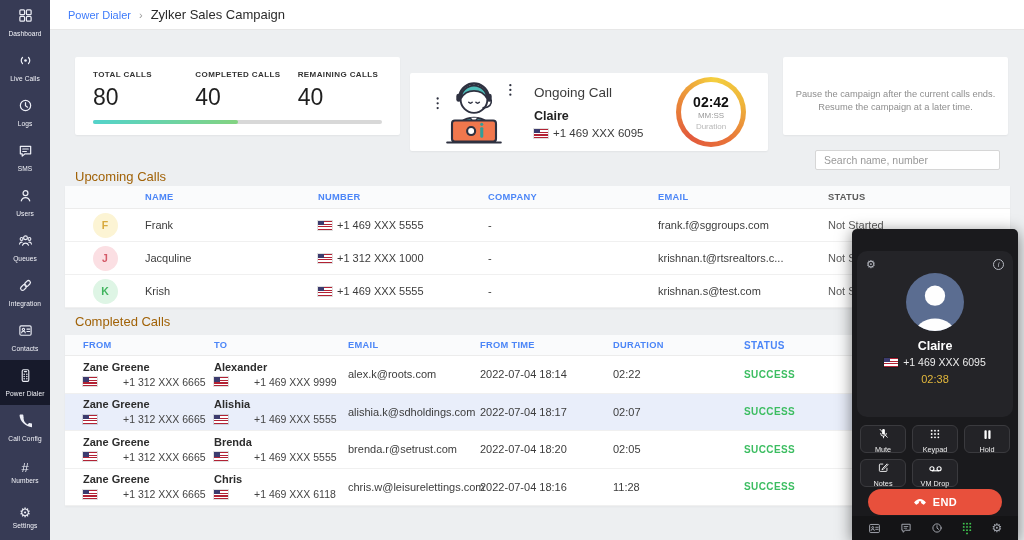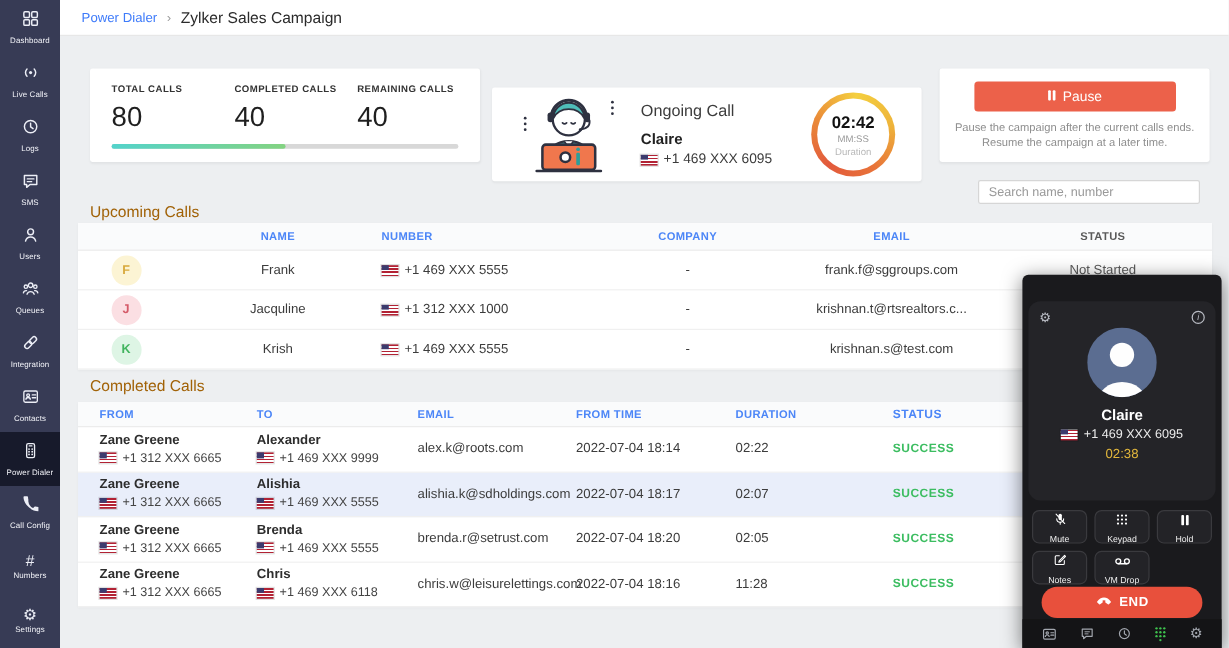--- a/index.html
+++ b/index.html
@@ -35,50 +35,50 @@
   .ongoing-name { font-size:12.5px; font-weight:bold; color:#222; margin-top:9px; }
   .ongoing-number { font-size:11.5px; color:#3a3a3a; margin-top:4px; display:flex; align-items:center; }
   .timer-ring { margin-left:auto; margin-right:22px; width:70px; height:70px; border-radius:50%; background:conic-gradient(from 220deg,#e25a3c,#ea8a38,#f4cf3f,#eeb43a,#e87339,#e25a3c); display:flex; align-items:center; justify-content:center; }
   .timer-inner { width:60px; height:60px; border-radius:50%; background:#fff; display:flex; flex-direction:column; align-items:center; justify-content:center; }
   .timer-value { font-size:14px; font-weight:bold; color:#111; }
   .timer-unit { font-size:8px; color:#9a9a9a; margin-top:1px; }
   .timer-caption { font-size:8px; color:#b8b8b8; margin-top:2px; }
 
   #pause-card { left:783px; top:57px; width:225px; height:78px; text-align:center; padding-top:11px; }
   .pause-btn { width:168px; height:25px; background:#ec614a; color:#fff; border:none; border-radius:3px; font-size:11.5px; font-family:"Liberation Sans",sans-serif; cursor:pointer; display:inline-flex; align-items:center; justify-content:center; gap:6px; }
-  .pause-note { font-size:9.3px; color:#8e8e8e; line-height:1.4; margin-top:7px; }
+  .pause-note { font-size:9.3px; color:#8e8e8e; line-height:1.4; margin-top:20px; }
 
   
   .search-input { position:absolute; left:815px; top:150px; width:185px; height:20px; border:1px solid #d6d6d6; border-radius:2px; font-size:10.5px; padding:0 8px; color:#444; background:#fff; font-family:"Liberation Sans",sans-serif; }
   .search-input::placeholder { color:#999; }
 
   
   .section-title { position:absolute; left:75px; font-size:13px; color:#a16207; font-weight:500; }
   #upcoming-title { top:169px; }
   #completed-title { top:314px; }
   .table { position:absolute; left:65px; width:945px; background:#fff; box-shadow:0 1px 2px rgba(0,0,0,.04); }
-  #up-table { top:186px;text-align:center; }
+  #up-table { top:186px; }
   #comp-table { top:335px; }
   .thead { display:flex; align-items:center; background:#fafbfc; border-bottom:1px solid #ececec; color:#4c86f7; font-size:9.3px; font-weight:bold; letter-spacing:.3px; }
   #up-table .thead { height:23px; }
   #comp-table .thead { height:21px; }
   .trow { display:flex; align-items:center; border-bottom:1px solid #f0f0f0; color:#3c3c3c; font-size:11px; }
   #up-table .trow { height:33px; }
   #comp-table .trow { height:37.5px; }
   
   .uc-av { width:80px; display:flex; justify-content:center; }
   .uc-name { width:173px; } .uc-num { width:170px; display:flex; align-items:center; }
   .uc-co { width:170px; } .uc-em { width:170px; } .uc-st { flex:1; color:#5a5a5a; }
   .avatar-chip { width:25px; height:25px; border-radius:50%; display:flex; align-items:center; justify-content:center; font-size:10.5px; font-weight:bold; }
   
   .cc-from { width:149px; padding-left:18px; } .cc-to { width:134px; }
   .cc-em { width:132px; } .cc-start { width:133px; } .cc-dur { width:131px; }
   .cc-st { flex:1; font-weight:bold; font-size:10px; letter-spacing:.4px; color:#3cbd61; }
   .pair-name { font-weight:bold; font-size:11px; color:#2d2d2d; }
-  .pair-num { font-size:10.5px; color:#444; margin-top:3px; display:flex; align-items:center; }
+  .pair-num { font-size:10.5px; color:#444; margin-top:3px; display:flex; align-items:center;gap:21px; }
   .cell-plain { color:#3c3c3c; }
 
   
   .flag { display:inline-block; width:14px; height:9px; margin-right:5px; flex:0 0 auto; position:relative;
     background:repeating-linear-gradient(180deg,#b22234 0 1.3px,#fff 1.3px 2.6px); outline:1px solid rgba(0,0,0,.12); }
   .flag::after { content:""; position:absolute; left:0; top:0; width:6px; height:4.5px; background:#3c3b6e; }
 
   
   #widget { position:absolute; left:852px; top:229px; width:166px; height:311px; background:#1a1a1d; border-radius:5px 5px 0 0; box-shadow:0 3px 16px rgba(0,0,0,.5); z-index:30; color:#fff; }
   .w-header { height:21px; display:flex; align-items:center; padding:0 9px; gap:5px; }
@@ -283,27 +283,20 @@
   <div class="timer-ring">
     <div class="timer-inner">
       <div class="timer-value">02:42</div>
       <div class="timer-unit">MM:SS</div>
       <div class="timer-caption">Duration</div>
     </div>
   </div>
 </section>
 
 <section class="card" id="pause-card">
-  <button class="pause-btn">
-    <span><svg width="7" height="9" viewBox="0 0 8 10">
-          <rect x="0.5" width="2.6" height="10" rx="1" fill="#fff"></rect>
-          <rect x="4.9" width="2.6" height="10" rx="1" fill="#fff"></rect>
-        </svg></span>
-    <span>Pause</span>
-  </button>
   <div class="pause-note">
     <div>Pause the campaign after the current calls ends.</div>
     <div>Resume the campaign at a later time.</div>
   </div>
 </section>
 
 <input class="search-input" type="text" placeholder="Search name, number" style="">
 
 <h2 class="section-title" id="upcoming-title">Upcoming Calls</h2>
 <div class="table" id="up-table">

